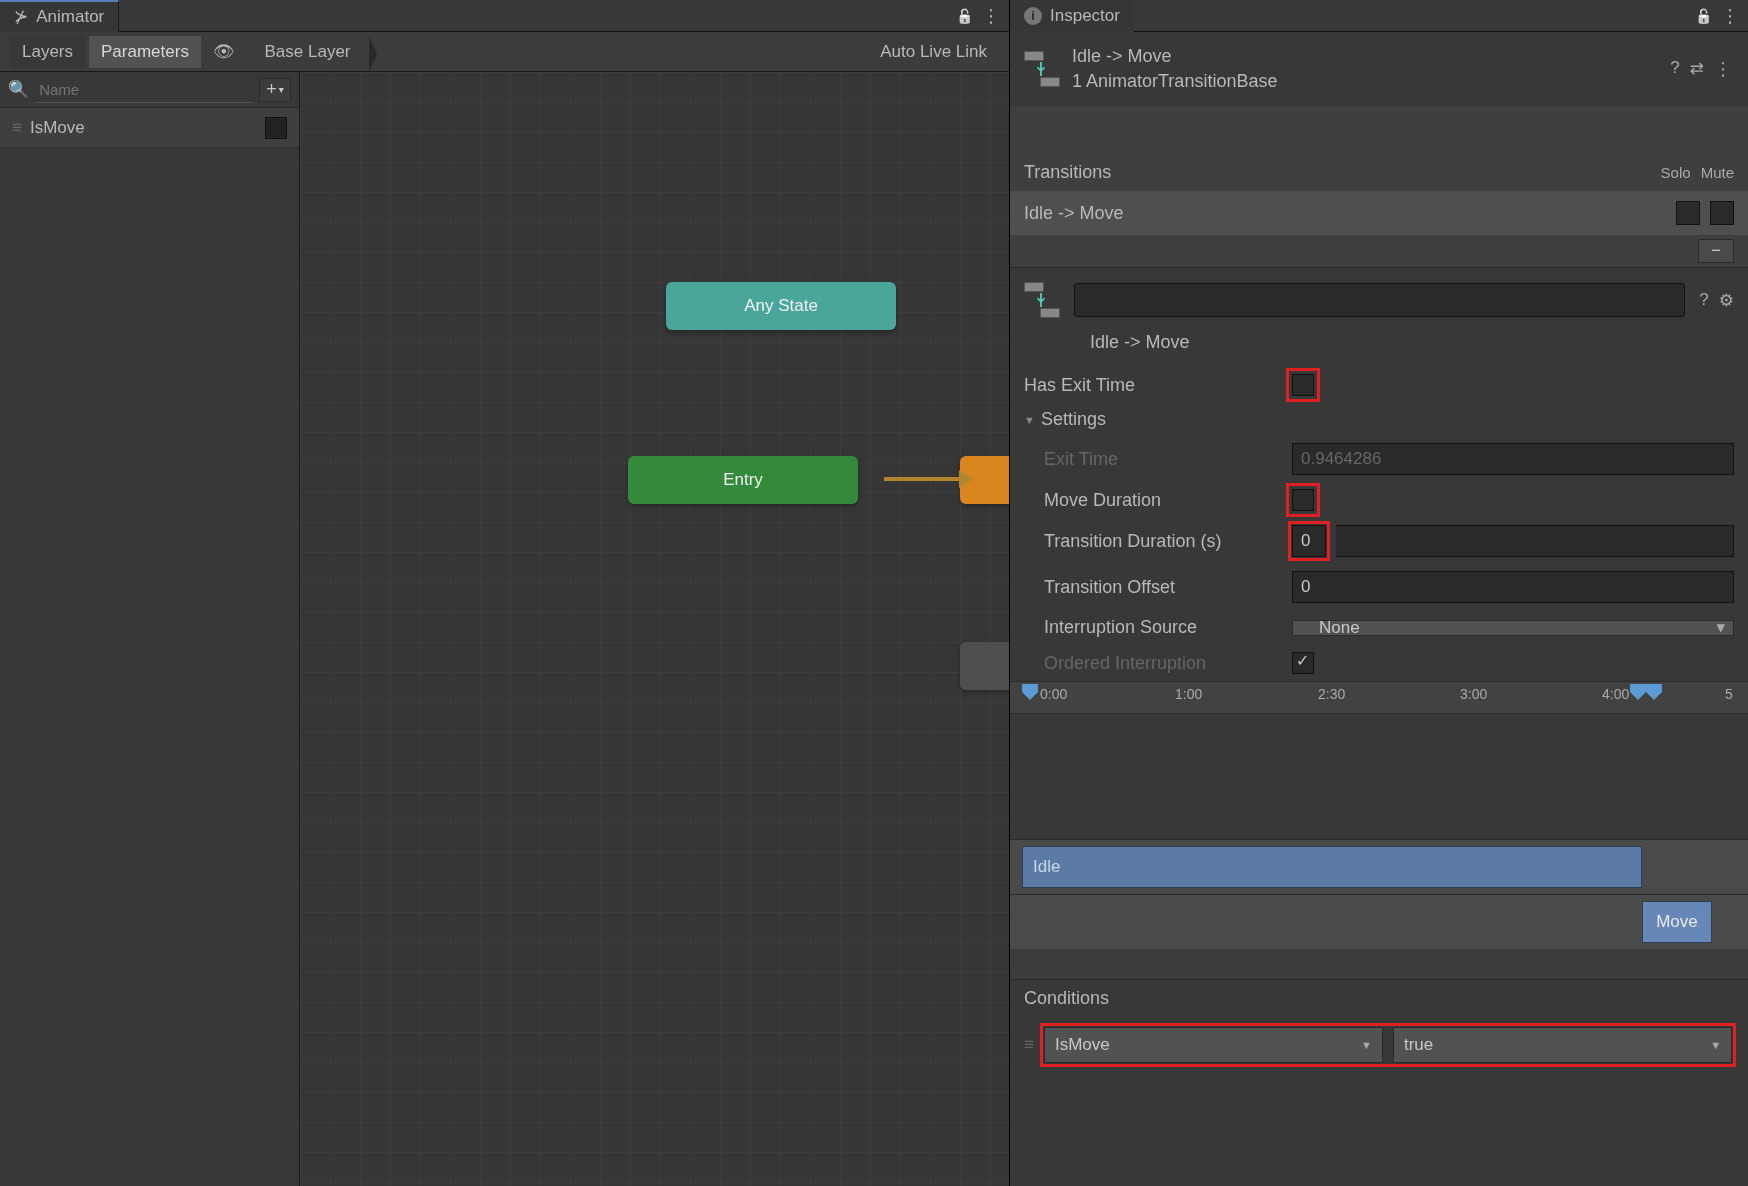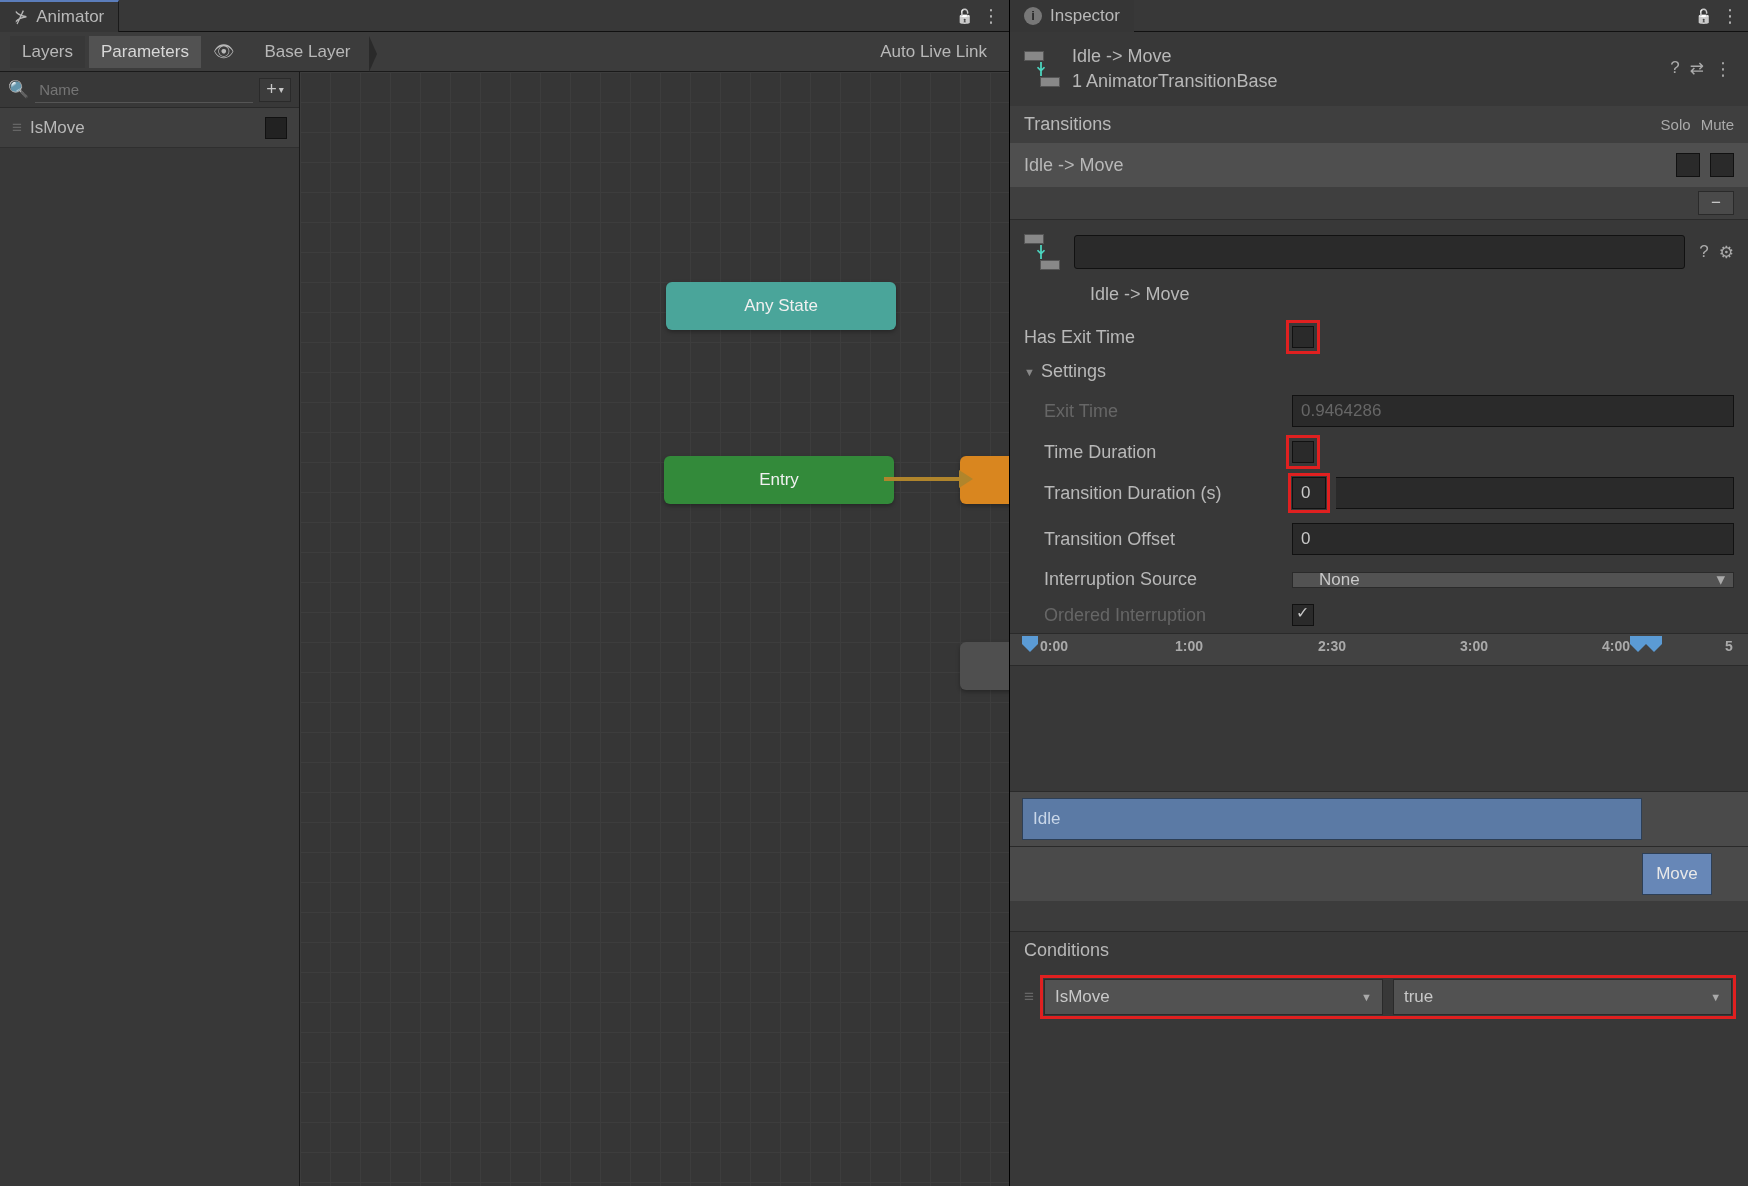--- a/index.html
+++ b/index.html
@@ -31,21 +31,21 @@
 .param-item { height: 40px; display: flex; align-items: center; padding: 0 12px; gap: 10px; background: #3f3f3f; border-bottom: 1px solid #2f2f2f; }
 .drag-handle { color: #666; letter-spacing: -2px; }
 .param-checkbox { width: 22px; height: 22px; background: #222; border: 1px solid #111; }
 
 .graph { flex: 1; position: relative; background: #363636; background-image:
   linear-gradient(#3d3d3d 1px, transparent 1px),
   linear-gradient(90deg, #3d3d3d 1px, transparent 1px);
   background-size: 30px 30px; overflow: hidden; }
 .node { position: absolute; width: 230px; height: 48px; border-radius: 6px; display: flex; align-items: center; justify-content: center; color: #f0f0f0; font-size: 17px; box-shadow: 0 2px 4px rgba(0,0,0,0.3); }
 .node-anystate { left: 366px; top: 210px; background: #4aa59a; }
-.node-entry { left: 328px; top: 384px; background: #338a3a; margin-left: 36px; }
+.node-entry { left: 328px; top: 384px; background: #338a3a; }
 .node-idle { left: 660px; top: 384px; background: #d9861f; width: 318px; }
 .node-move { left: 660px; top: 570px; background: #4f4f4f; width: 318px; }
 .arrow-entry-idle { position: absolute; left: 584px; top: 405px; width: 75px; height: 4px; background: #b0852c; }
 .arrow-entry-idle::after { content: ''; position: absolute; right: -14px; top: -7px; border-left: 14px solid #b0852c; border-top: 9px solid transparent; border-bottom: 9px solid transparent; }
 
 
 .inspector-panel { flex: 1; background: #383838; display: flex; flex-direction: column; }
 .inspector-tab-row { height: 32px; background: #383838; display: flex; align-items: center; border-bottom: 1px solid #111; }
 .inspector-tab { height: 32px; background: #363636; padding: 0 14px; display: flex; align-items: center; gap: 8px; color: #b8b8b8; font-size: 17px; }
 .inspector-tab .circle { width: 18px; height: 18px; border-radius: 50%; background: #777; display: flex; align-items: center; justify-content: center; font-weight: bold; color: #2a2a2a; font-size: 13px; }
@@ -56,21 +56,21 @@
 .trans-icon .box.top { left: 0; top: 0; }
 .trans-icon .box.bot { right: 0; bottom: 0; }
 .trans-icon .arrow { position: absolute; left: 10px; top: 10px; width: 14px; height: 14px; }
 .trans-icon .arrow svg { fill: #4cd6c0; }
 .header-text { display: flex; flex-direction: column; gap: 4px; font-size: 18px; }
 .header-icons { margin-left: auto; display: flex; gap: 10px; color: #aaa; }
 
 .section { background: #3f3f3f; border-bottom: 1px solid #2a2a2a; }
 .section-header { padding: 8px 14px; display: flex; align-items: center; font-size: 18px; }
 .section-header .spacer { flex: 1; }
-.transitions-header { display: flex; }
+.transitions-header { display: flex; margin-top: 48px; }
 .solo-mute { display: flex; gap: 10px; font-size: 15px; color: #aaa; }
 
 .trans-item { background: #4f4f4f; padding: 10px 14px; display: flex; align-items: center; font-size: 18px; }
 .trans-item .cb { width: 24px; height: 24px; background: #2a2a2a; border: 1px solid #111; margin-left: 10px; }
 .trans-minus-row { display: flex; justify-content: flex-end; padding: 4px 14px; }
 .trans-minus { width: 36px; height: 24px; background: #4a4a4a; border: 1px solid #2a2a2a; display: flex; align-items: center; justify-content: center; color: #ccc; }
 
 .name-row { padding: 14px; display: flex; gap: 14px; align-items: center; }
 .name-input { flex: 1; height: 34px; background: #2a2a2a; border: 1px solid #111; border-radius: 3px; }
 .name-icons { display: flex; gap: 10px; color: #aaa; }
@@ -85,21 +85,21 @@
 .prop-input { flex: 1; height: 32px; background: #2a2a2a; border: 1px solid #111; color: #c8c8c8; padding: 0 8px; font-size: 17px; }
 .prop-select { flex: 1; height: 16px; background: #525252; border: 1px solid #2a2a2a; color: #c8c8c8; padding: 0 26px; font-size: 17px; display: flex; align-items: center; position: relative; }
 .prop-select::after { content: '▾'; position: absolute; right: 8px; color: #aaa; }
 .disabled { color: #666; }
 .disabled .prop-input { color: #666; }
 
 .foldout { display: flex; align-items: center; gap: 6px; padding: 6px 14px; font-size: 18px; }
 .foldout::before { content: '▼'; font-size: 11px; color: #888; }
 
 .timeline-block { background: #3c3c3c; border-top: 1px solid #2a2a2a; }
-.ruler { height: 32px; position: relative; background: #424242; border-bottom: 1px solid #2a2a2a; font-weight: bold; }
+.ruler { height: 32px; position: relative; background: #424242; border-bottom: 1px solid #2a2a2a; }
 .ruler .tick { position: absolute; top: 4px; font-size: 14px; color: #aaa; }
 .ruler .playhead { position: absolute; top: 0; }
 .ruler .playhead svg { width: 20px; height: 20px; }
 .tracks { height: 125px; background: #383838; }
 .blend-row { height: 55px; background: #4a4a4a; position: relative; border-top: 1px solid #2a2a2a; }
 .idle-block { position: absolute; left: 12px; top: 6px; height: 42px; width: 620px; background: #5b7aa5; border: 1px solid #2d3f56; display: flex; align-items: center; padding-left: 10px; color: #c8d6e8; font-size: 17px; }
 .move-row { height: 55px; background: #4a4a4a; position: relative; border-top: 1px solid #2a2a2a; }
 .move-block { position: absolute; left: 632px; top: 6px; height: 42px; width: 70px; background: #6787b7; border: 1px solid #2d3f56; display: flex; align-items: center; justify-content: center; color: #e8e8e8; font-size: 17px; overflow: hidden; }
 .blank-row { height: 30px; }
 
@@ -238,21 +238,21 @@
     <div class="foldout">
       <span>Settings</span>
     </div>
 
     <div class="prop-row disabled">
       <div class="prop-label" style="padding-left:20px;">Exit Time</div>
       <input class="prop-input" value="0.9464286" style="">
     </div>
 
     <div class="prop-row">
-      <div class="prop-label" style="padding-left:20px;">Time Duration</div>
+      <div class="prop-label" style="padding-left:20px;">Move Duration</div>
       <div class="prop-checkbox red-box"></div>
     </div>
 
     <div class="prop-row">
       <div class="prop-label" style="padding-left:20px;white-space:nowrap;overflow:hidden;">Transition Duration (s)</div>
       <input class="prop-input red-box-tight" style="max-width: 34px; flex: 0 1 0%;" value="0">
       <input class="prop-input" style="border-left: none;">
     </div>
 
     <div class="prop-row">

